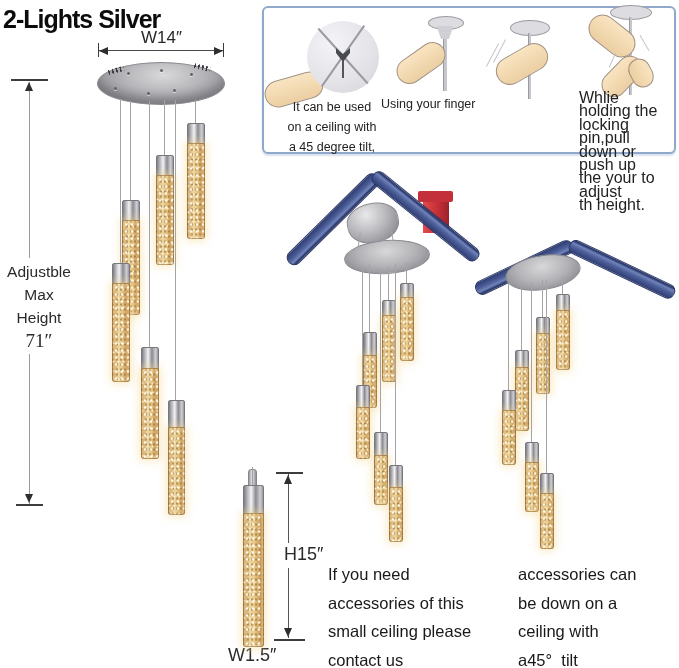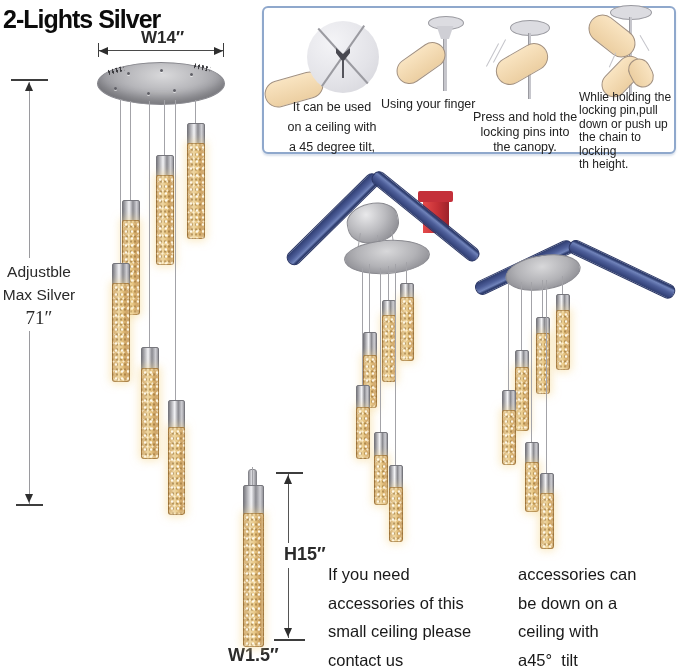--- a/index.html
+++ b/index.html
@@ -2,21 +2,21 @@
 <html><head>
 <meta charset="utf-8">
 <style>
   html,body{margin:0;padding:0;background:#fff;}
   .canvas{position:relative;width:679px;height:668px;background:#fff;overflow:hidden;
           font-family:"Liberation Sans",sans-serif;color:#1a1a1a;}
   .abs{position:absolute;}
 
   
   .title{left:3px;top:5px;font-size:25px;font-weight:bold;letter-spacing:-1px;color:#0c0c0c;}
-  .dim-label{color:#2a2a2a;font-size:17px;white-space:pre;font-weight:bold;}
+  .dim-label{color:#2a2a2a;font-size:17px;white-space:pre;}
   .maxh{left:0;top:258px;width:78px;text-align:center;background:#fff;
         font-size:15.5px;line-height:23px;color:#2a2a2a;padding:2px 0;}
   .maxh .big{font-size:19px;font-family:Liberation Serif, serif;}
   .note{font-size:16.5px;line-height:28.5px;color:#191919;}
   .note div{white-space:pre;}
   .step-text{font-size:12.5px;color:#222;}
 
   
   .dline-v{width:1px;background:#9a9a9e;}
   .dline-v.dark{background:#555;}
@@ -85,21 +85,21 @@
   <div class="abs arrow left" style="left:99px;top:46.5px;"></div>
   <div class="abs arrow right" style="left:214px;top:46.5px;"></div>
 
   <div class="abs dline-v" style="left:29px;top:82px;height:422px;"></div>
   <div class="abs tbar" style="left:11px;top:79px;width:37px;height:2px;"></div>
   <div class="abs arrow up" style="left:25px;top:82px;"></div>
   <div class="abs arrow down" style="left:25px;top:494px;"></div>
   <div class="abs tbar" style="left:16px;top:504px;width:27px;height:2px;"></div>
   <div class="abs maxh">
     <div>Adjustble</div>
-    <div>Max Silver</div>
+    <div>Max Height</div>
     <div class="big">71″</div>
   </div>
 
   <div class="abs canopy" style="left:97px;top:62px;width:126px;height:41px;"></div>
   <div class="abs vent" style="left:108px;top:68px;transform:rotate(-16deg);"></div>
   <div class="abs vent" style="left:194px;top:65px;transform:rotate(14deg);"></div>
   <div class="abs dot" style="left:127px;top:72px;"></div>
   <div class="abs dot" style="left:160px;top:69px;"></div>
   <div class="abs dot" style="left:190px;top:73px;"></div>
   <div class="abs dot" style="left:114px;top:87px;"></div>
@@ -159,30 +159,25 @@
   <div class="motion" style="left:612px;top:52px;width:1px;height:16px;transform:rotate(24deg);"></div>
 
   <div class="abs step-text" style="left:271px;top:97px;width:122px;text-align:center;line-height:20px;">
     <div>It can be used</div>
     <div>on a ceiling with</div>
     <div>a 45 degree tilt,</div>
   </div>
   <div class="abs step-text" style="left:381px;top:96px;width:96px;line-height:16px;">
     <div>Using your finger</div>
   </div>
-  <div class="abs step-text" style="left:472px;top:110px;width:106px;text-align:center;line-height:15px;">
-    <div>Press and hold the</div>
-    <div>locking pins into</div>
-    <div>the canopy.</div>
-  </div>
-  <div class="abs step-text" style="left:579px;top:91px;width:96px;line-height:13.4px;font-size:12px;">
+  <div class="abs step-text" style="left:579px;top:91px;width:96px;line-height:13.4px;font-size:16px;">
     <div>Whlie holding the</div>
     <div>locking pin,pull</div>
     <div>down or push up</div>
-    <div>the chain to locking</div>
+    <div>the your to adjust</div>
     <div>th height.</div>
   </div>
 
   <div class="abs note" style="left:328px;top:560px;width:190px;">
     <div>If you need</div>
     <div>accessories of this</div>
     <div>small ceiling please</div>
     <div>contact us</div>
   </div>
   <div class="abs note" style="left:518px;top:560px;width:160px;">

